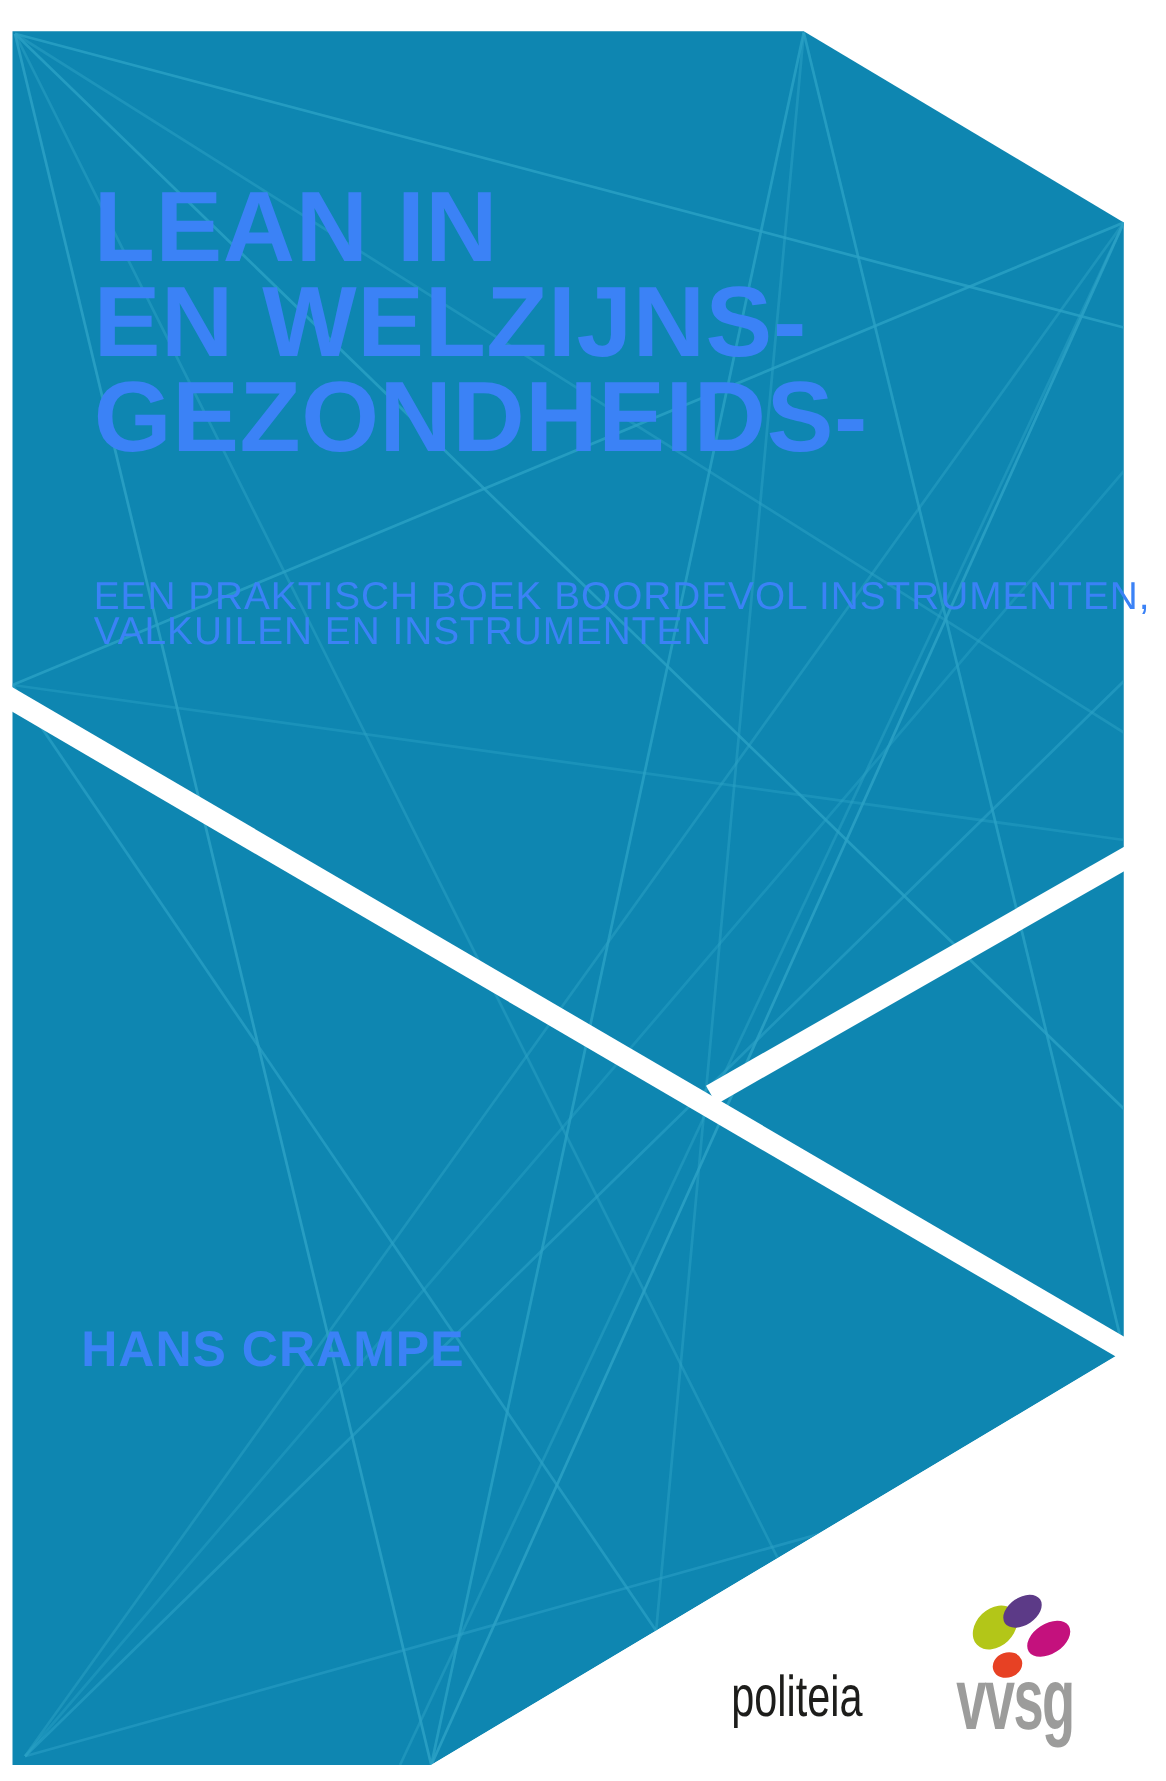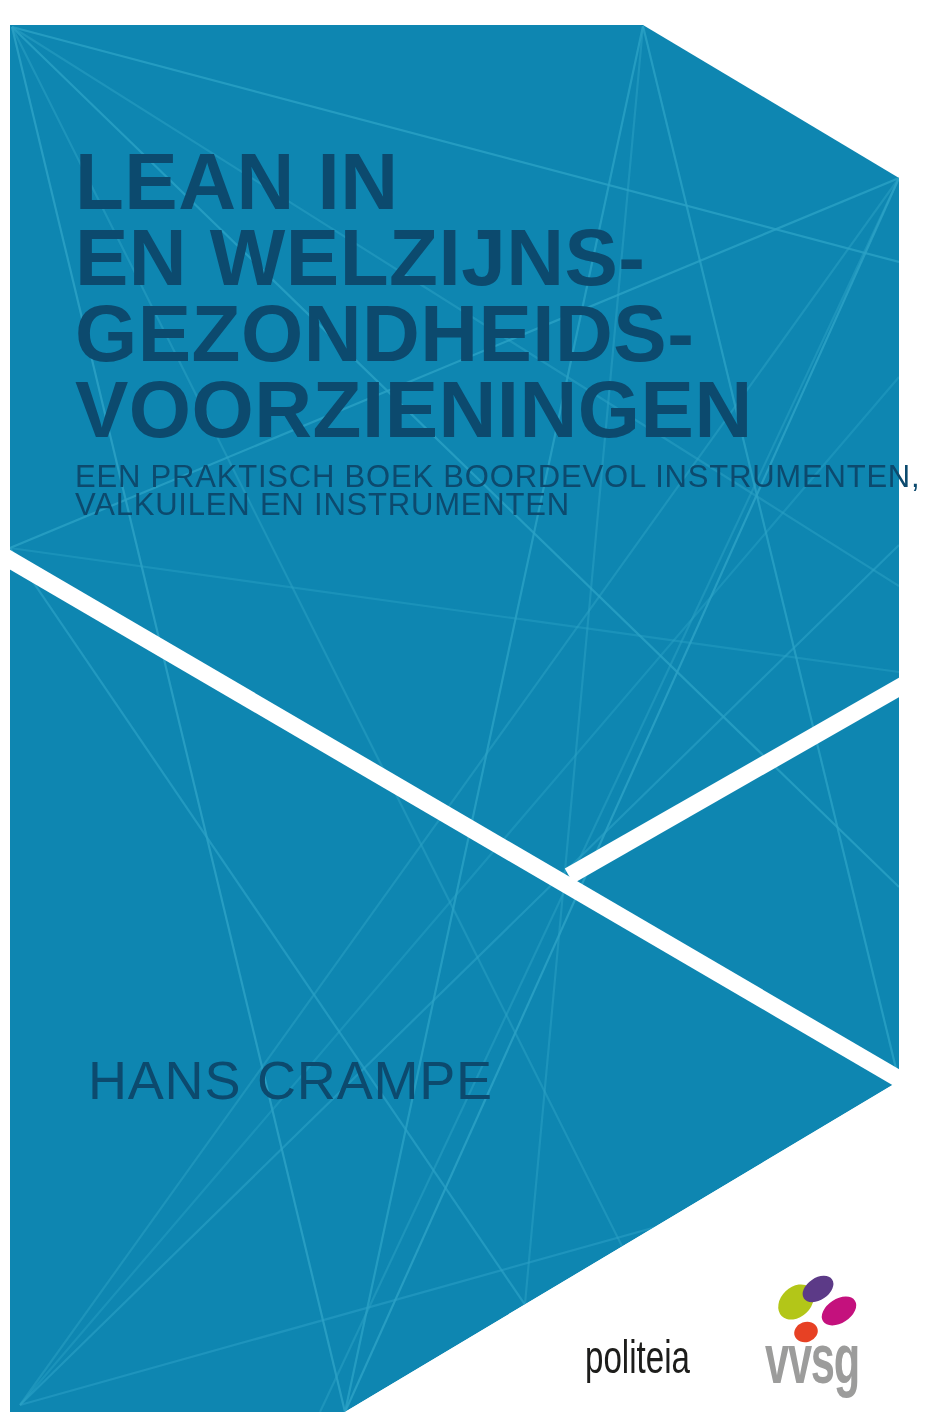--- a/index.html
+++ b/index.html
@@ -10,42 +10,42 @@
     background: #ffffff;
     overflow: hidden;
     font-family: "Liberation Sans", sans-serif;
   }
   .art {
     position: absolute;
     left: 0; top: 0;
     width: 933px; height: 1425px;
     display: block;
   }
-  .txt { position: absolute; color: #0c4a6e; }
+  .txt { position: absolute; color: #3b82f6; }
   .title {
     left: 75px; top: 144px;
     font-size: 80px;
     line-height: 76px;
     font-weight: 700;
     letter-spacing: 0.5px;
     white-space: nowrap;
   }
   .subtitle {
     left: 75px; top: 463px;
     font-size: 31px;
     line-height: 28px;
     font-weight: 400;
     letter-spacing: 0.8px;
     white-space: nowrap;
   }
   .author {
-    left: 88px; top: 1059px;
-    font-size: 54px;
+    left: 65px; top: 1059px;
+    font-size: 40px;
     line-height: 42px;
-    font-weight: 400;
+    font-weight: 700;
     letter-spacing: 0.8px;
     white-space: nowrap;
   }
   .politeia {
     left: 585px; top: 1334px;
     font-size: 46px;
     line-height: 46px;
     font-weight: 400;
     color: #1d1d1b;
     transform: scale(0.72, 1);
@@ -111,21 +111,20 @@
       <ellipse cx="818" cy="1289" rx="17" ry="11" transform="rotate(-34 818 1289)" fill="#5c3a87"></ellipse>
       <ellipse cx="839" cy="1311" rx="19" ry="12" transform="rotate(-33 839 1311)" fill="#c4117d"></ellipse>
       <ellipse cx="806" cy="1332" rx="12" ry="10" transform="rotate(-20 806 1332)" fill="#e74124"></ellipse>
     </g>
   </svg>
 
   <div class="txt title">
     <div>LEAN IN</div>
     <div>EN WELZIJNS-</div>
     <div>GEZONDHEIDS-</div>
-    <div>VOORZIENINGEN</div>
   </div>
 
   <div class="txt subtitle">
     <div>EEN PRAKTISCH BOEK BOORDEVOL INSTRUMENTEN,</div>
     <div>VALKUILEN EN INSTRUMENTEN</div>
   </div>
 
   <div class="txt author">HANS CRAMPE</div>
 
   <div class="txt politeia">politeia</div>

